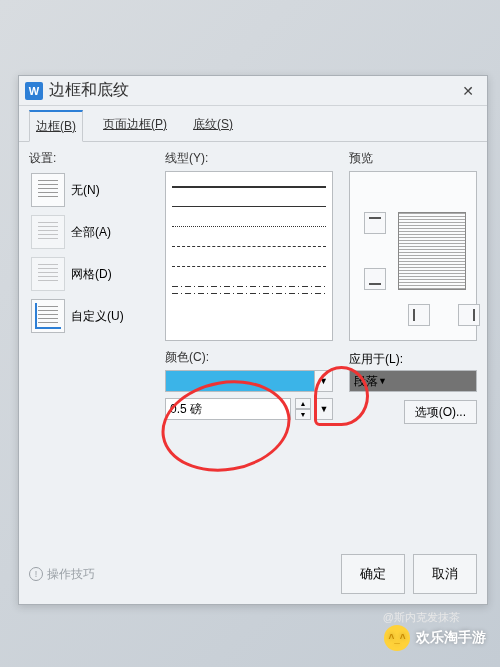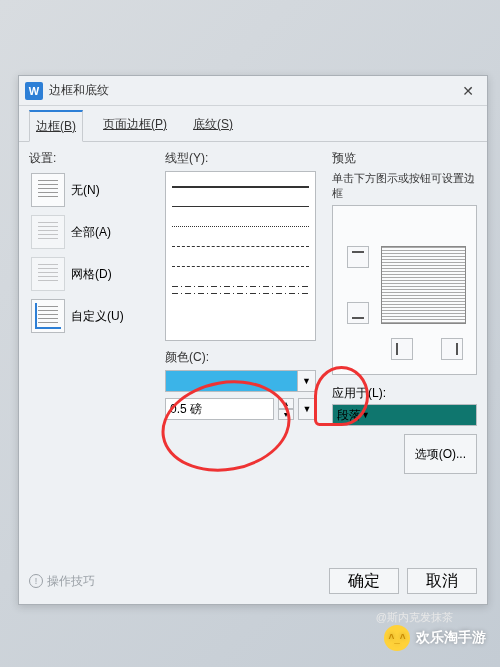--- a/index.html
+++ b/index.html
@@ -29,21 +29,21 @@
     border-bottom: 1px solid #d0d4d8;
   }
   .app-icon {
     width: 18px; height: 18px;
     background: #2d7fd6;
     display: flex; align-items: center; justify-content: center;
     border-radius: 2px;
     margin-right: 6px;
   }
   .app-icon span { color: #fff; font-size: 11px; font-weight: bold; }
-  .title-text { font-size: 12px; color: #333; flex: 1; }
+  .title-text { font-size: 16px; color: #333; flex: 1; }
   .close-btn {
     width: 26px; height: 22px;
     display: flex; align-items: center; justify-content: center;
     font-size: 14px; color: #444; cursor: pointer;
   }
   .tabs {
     display: flex;
     padding: 4px 10px 0 10px;
     gap: 14px;
     font-size: 12px;
@@ -55,21 +55,21 @@
     cursor: pointer;
     text-decoration: underline;
   }
   .tab.active { border-top: 2px solid #2d7fd6; border-left:1px solid #c8ccd0; border-right:1px solid #c8ccd0; background:#eef1f4; margin-bottom:-1px; border-bottom:1px solid #eef1f4;}
   .content {
     display: flex;
     padding: 8px 10px;
     gap: 16px;
   }
   .col-left { width: 120px; }
-  .col-mid { width: 151px; }
+  .col-mid { width: 168px; }
   .col-right { flex: 1; }
   .label { font-size: 12px; color: #333; margin-bottom: 4px; }
   .setting-item {
     display: flex;
     align-items: center;
     gap: 6px;
     margin: 4px 0;
     font-size: 12px;
     cursor: pointer;
     padding: 2px;
@@ -149,28 +149,28 @@
   .pv-bottom { bottom: 50px; left: 14px; }
   .pv-bottom::before { inset:4px; border-bottom:2px solid #555; }
   .pv-left { bottom: 14px; left: 58px; }
   .pv-left::before { inset:4px; border-left:2px solid #555; }
   .pv-right { bottom: 14px; left: 108px; }
   .pv-right::before { inset:4px; border-right:2px solid #555; }
   .apply-row { margin-top: 10px; font-size:12px; }
   .apply-select {
     width: 100%; height: 22px;
     border: 1px solid #b8bcc0;
-    background: #0f766e;
+    background: #737373;
     display:flex; align-items:center; justify-content:flex-start;
     padding: 0 4px; font-size:12px; cursor:pointer;
     margin-top:2px;
   }
   .options-btn {
     float: right;
-    height: 40px; padding: 0 10px;
+    height: 24px; padding: 0 10px;
     border: 1px solid #b8bcc0;
     background: #f4f6f8;
     font-size: 12px;
     margin-top: 8px;
     cursor:pointer;
   }
   .footer {
     position: absolute;
     bottom: 10px; left: 10px; right: 10px;
     display: flex;
@@ -181,45 +181,45 @@
     flex: 1;
     font-size: 12px;
     color: #9aa0a6;
     display:flex; align-items:center; gap:4px;
   }
   .tips-icon {
     width:14px; height:14px; border:1px solid #9aa0a6; border-radius:50%;
     display:flex; align-items:center; justify-content:center; font-size:9px;
   }
   .btn {
-    height: 26px; padding: 0 18px;
+    height: 40px; padding: 0 18px;
     border: 1px solid #b8bcc0;
     background: #f4f6f8;
-    font-size: 16px;
+    font-size: 13px;
     cursor:pointer;
   }
   
   .annot {
     position: absolute;
     border: 3px solid #e33;
     border-radius: 50%;
     pointer-events: none;
   }
   .annot.a1 { left: 142px; top: 305px; width: 130px; height: 90px; transform: rotate(-10deg); }
   .annot.a2 { left: 295px; top: 290px; width: 55px; height: 60px; border-radius: 50% 50% 50% 10%; }
   .watermark {
     position:absolute; bottom:16px; right:14px;
     display:flex; align-items:center; gap:6px;
     color:#fff; font-size:14px; font-weight:bold;
     text-shadow: 0 0 4px rgba(0,0,0,0.3);
   }
   .wm-circle { width:26px; height:26px; background:#ffd23a; border-radius:50%; position:relative; }
   .wm-circle::before { content:"^_^"; position:absolute; inset:0; display:flex; align-items:center; justify-content:center; font-size:10px; color:#c98a00; }
   .attribution {
-    position:absolute; bottom:42px; right:47px;
+    position:absolute; bottom:42px; right:40px;
     font-size:11px; color:#e8e8e8;
   }
 </style>
 </head>
 <body>
 
 <div class="dialog">
 
   <div class="titlebar">
     <div class="app-icon">
@@ -296,21 +296,20 @@
         <div class="spinner">
           <div class="spin-btn">▲</div>
           <div class="spin-btn">▼</div>
         </div>
         <div class="color-arrow" style="border:1px solid #b8bcc0">▼</div>
       </div>
     </div>
 
     <div class="col-right">
       <div class="label">预览</div>
-      <div class="preview-desc">单击下方图示或按钮可设置边框</div>
       <div class="preview-box">
         <div class="pv-btn pv-top"></div>
         <div class="pv-btn pv-bottom"></div>
         <div class="pv-content"></div>
         <div class="pv-btn pv-left"></div>
         <div class="pv-btn pv-right"></div>
       </div>
 
       <div class="apply-row">
         <div>应用于(L):</div>

